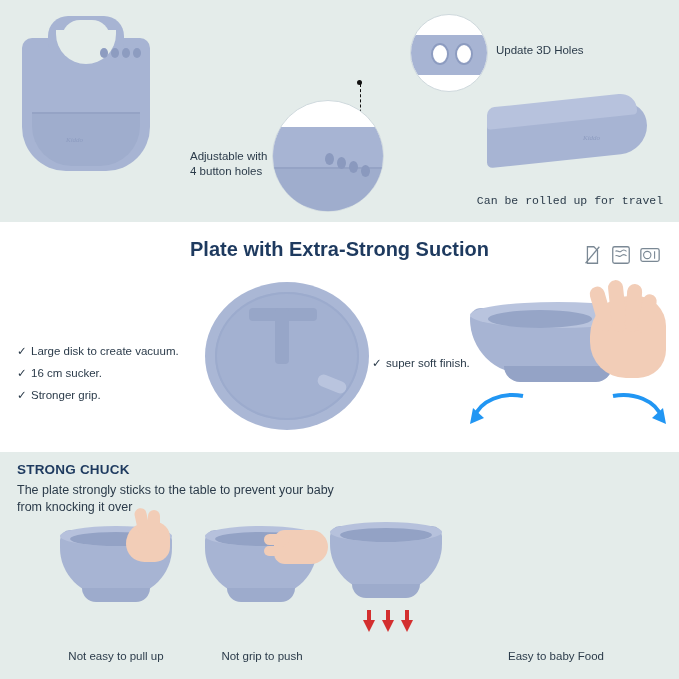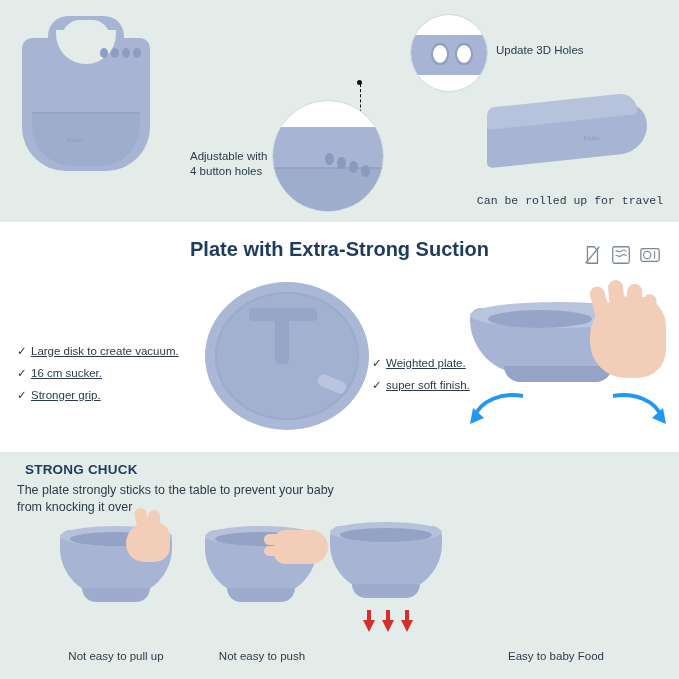--- a/index.html
+++ b/index.html
@@ -41,21 +41,21 @@
   .roll-logo{position:absolute;left:96px;top:44px;font-size:7px;color:#8d9cc0;font-family:"Liberation Serif",serif;font-style:italic;}
   .cap2{position:absolute;left:470px;top:194px;width:200px;text-align:center;font-size:11.5px;color:#2b3b4a;font-family:Liberation Mono, monospace;}
 
   
   .panel2{position:absolute;left:0;top:222px;width:679px;height:228px;background:#ffffff;}
   .p2title{position:absolute;left:0;top:16px;width:679px;text-align:center;font-size:20px;font-weight:bold;color:#1e3a5f;}
   .badges{position:absolute;right:14px;top:20px;width:84px;height:26px;display:flex;gap:7px;align-items:center;}
   .badge{width:22px;height:24px;opacity:.8;}
 
   .checklist{position:absolute;font-size:11.5px;color:#2b3b4a;line-height:22px;}
-  .checklist div{white-space:nowrap;text-decoration:underline;}
+  .checklist div{white-space:nowrap;}
   .ck{display:inline-block;width:14px;color:#2b3b4a;}
 
   .plate-top{position:absolute;left:205px;top:60px;width:164px;height:152px;}
   .pt-outer{position:absolute;left:0;top:0;width:164px;height:148px;border-radius:50%;background:#aab7d5;}
   .pt-inner{position:absolute;left:10px;top:10px;width:144px;height:128px;border-radius:50%;background:#a3b1d1;box-shadow:inset 0 0 0 2px #9cabcd;}
   .pt-div-v{position:absolute;left:70px;top:26px;width:14px;height:56px;background:#97a6c8;border-radius:4px;}
   .pt-div-h{position:absolute;left:44px;top:26px;width:68px;height:13px;background:#97a6c8;border-radius:4px;}
   .pt-tab{position:absolute;left:112px;top:96px;width:30px;height:12px;background:#b9c4de;border-radius:6px;transform:rotate(22deg);}
 
   .plate-side{position:absolute;left:470px;top:58px;width:200px;height:160px;}
@@ -63,21 +63,21 @@
   .ps-rim{position:absolute;left:0;top:22px;width:176px;height:26px;background:#b9c4de;border-radius:50%;}
   .ps-bowl{position:absolute;left:18px;top:30px;width:104px;height:18px;background:#96a5c7;border-radius:50%;}
   .ps-base{position:absolute;left:34px;top:86px;width:108px;height:16px;background:#94a3c6;border-radius:0 0 20px 20px;}
   .hand{position:absolute;left:110px;top:0px;width:92px;height:108px;}
   .hand-palm{position:absolute;left:10px;top:16px;width:76px;height:82px;background:#f2cdb7;border-radius:40px 30px 28px 36px;}
   .finger{position:absolute;background:#f2cdb7;border-radius:12px;}
 
   
   .panel3{position:absolute;left:0;top:450px;width:679px;height:229px;background:#e4ecea;}
   .p3line{position:absolute;left:0;top:0;width:679px;height:2px;background:#ffffff;}
-  .p3title{position:absolute;left:17px;top:12px;font-size:13.5px;font-weight:bold;color:#1e3a5f;letter-spacing:.2px;margin-left:8px;}
+  .p3title{position:absolute;left:17px;top:12px;font-size:13.5px;font-weight:bold;color:#1e3a5f;letter-spacing:.2px;}
   .p3sub{position:absolute;left:17px;top:32px;width:440px;font-size:12.5px;color:#2b3b4a;line-height:17px;}
 
   .bowl{position:absolute;width:112px;height:80px;}
   .bowl-body{position:absolute;left:0;top:0;width:112px;height:66px;background:#a7b4d3;border-radius:10px 10px 48px 48px;}
   .bowl-rim{position:absolute;left:0;top:-4px;width:112px;height:20px;background:#b6c1dc;border-radius:50%;}
   .bowl-in{position:absolute;left:10px;top:2px;width:92px;height:14px;background:#93a2c5;border-radius:50%;}
   .bowl-suc{position:absolute;left:22px;top:58px;width:68px;height:14px;background:#9dabcc;border-radius:0 0 16px 16px;}
   .bowl-logo{position:absolute;left:38px;top:44px;font-size:7px;color:#8d9cc0;font-family:"Liberation Serif",serif;font-style:italic;}
 
   .cap3{position:absolute;font-size:11.5px;color:#2b3b4a;text-align:center;}
@@ -165,21 +165,20 @@
       </svg>
     </div>
 
     <div class="checklist" style="left:17px;top:118px;">
       <div><span class="ck">✓</span><span>Large disk to create vacuum.</span></div>
       <div><span class="ck">✓</span><span>16 cm sucker.</span></div>
       <div><span class="ck">✓</span><span>Stronger grip.</span></div>
     </div>
 
     <div class="checklist" style="left:372px;top:130px;">
-      <div><span class="ck">✓</span><span>Weighted plate.</span></div>
       <div><span class="ck">✓</span><span>super soft finish.</span></div>
     </div>
 
     <div class="plate-top">
       <div class="pt-outer"></div>
       <div class="pt-inner"></div>
       <div class="pt-div-h"></div>
       <div class="pt-div-v"></div>
       <div class="pt-tab"></div>
     </div>
@@ -249,17 +248,17 @@
     <div>
       <div class="redstem" style="left:367px;top:160px;"></div>
       <div class="redarrow" style="left:363px;top:170px;"></div>
       <div class="redstem" style="left:386px;top:160px;"></div>
       <div class="redarrow" style="left:382px;top:170px;"></div>
       <div class="redstem" style="left:405px;top:160px;"></div>
       <div class="redarrow" style="left:401px;top:170px;"></div>
     </div>
 
     <div class="cap3" style="left:36px;top:200px;width:160px;text-align:center;">Not easy to pull up</div>
-    <div class="cap3" style="left:182px;top:200px;width:160px;">Not easy to push</div>
+    <div class="cap3" style="left:182px;top:200px;width:160px;">Not grip to push</div>
     <div class="cap3" style="left:476px;top:200px;width:160px;">Easy to baby Food</div>
   </div>
 
 </div>
 
 </body></html>

